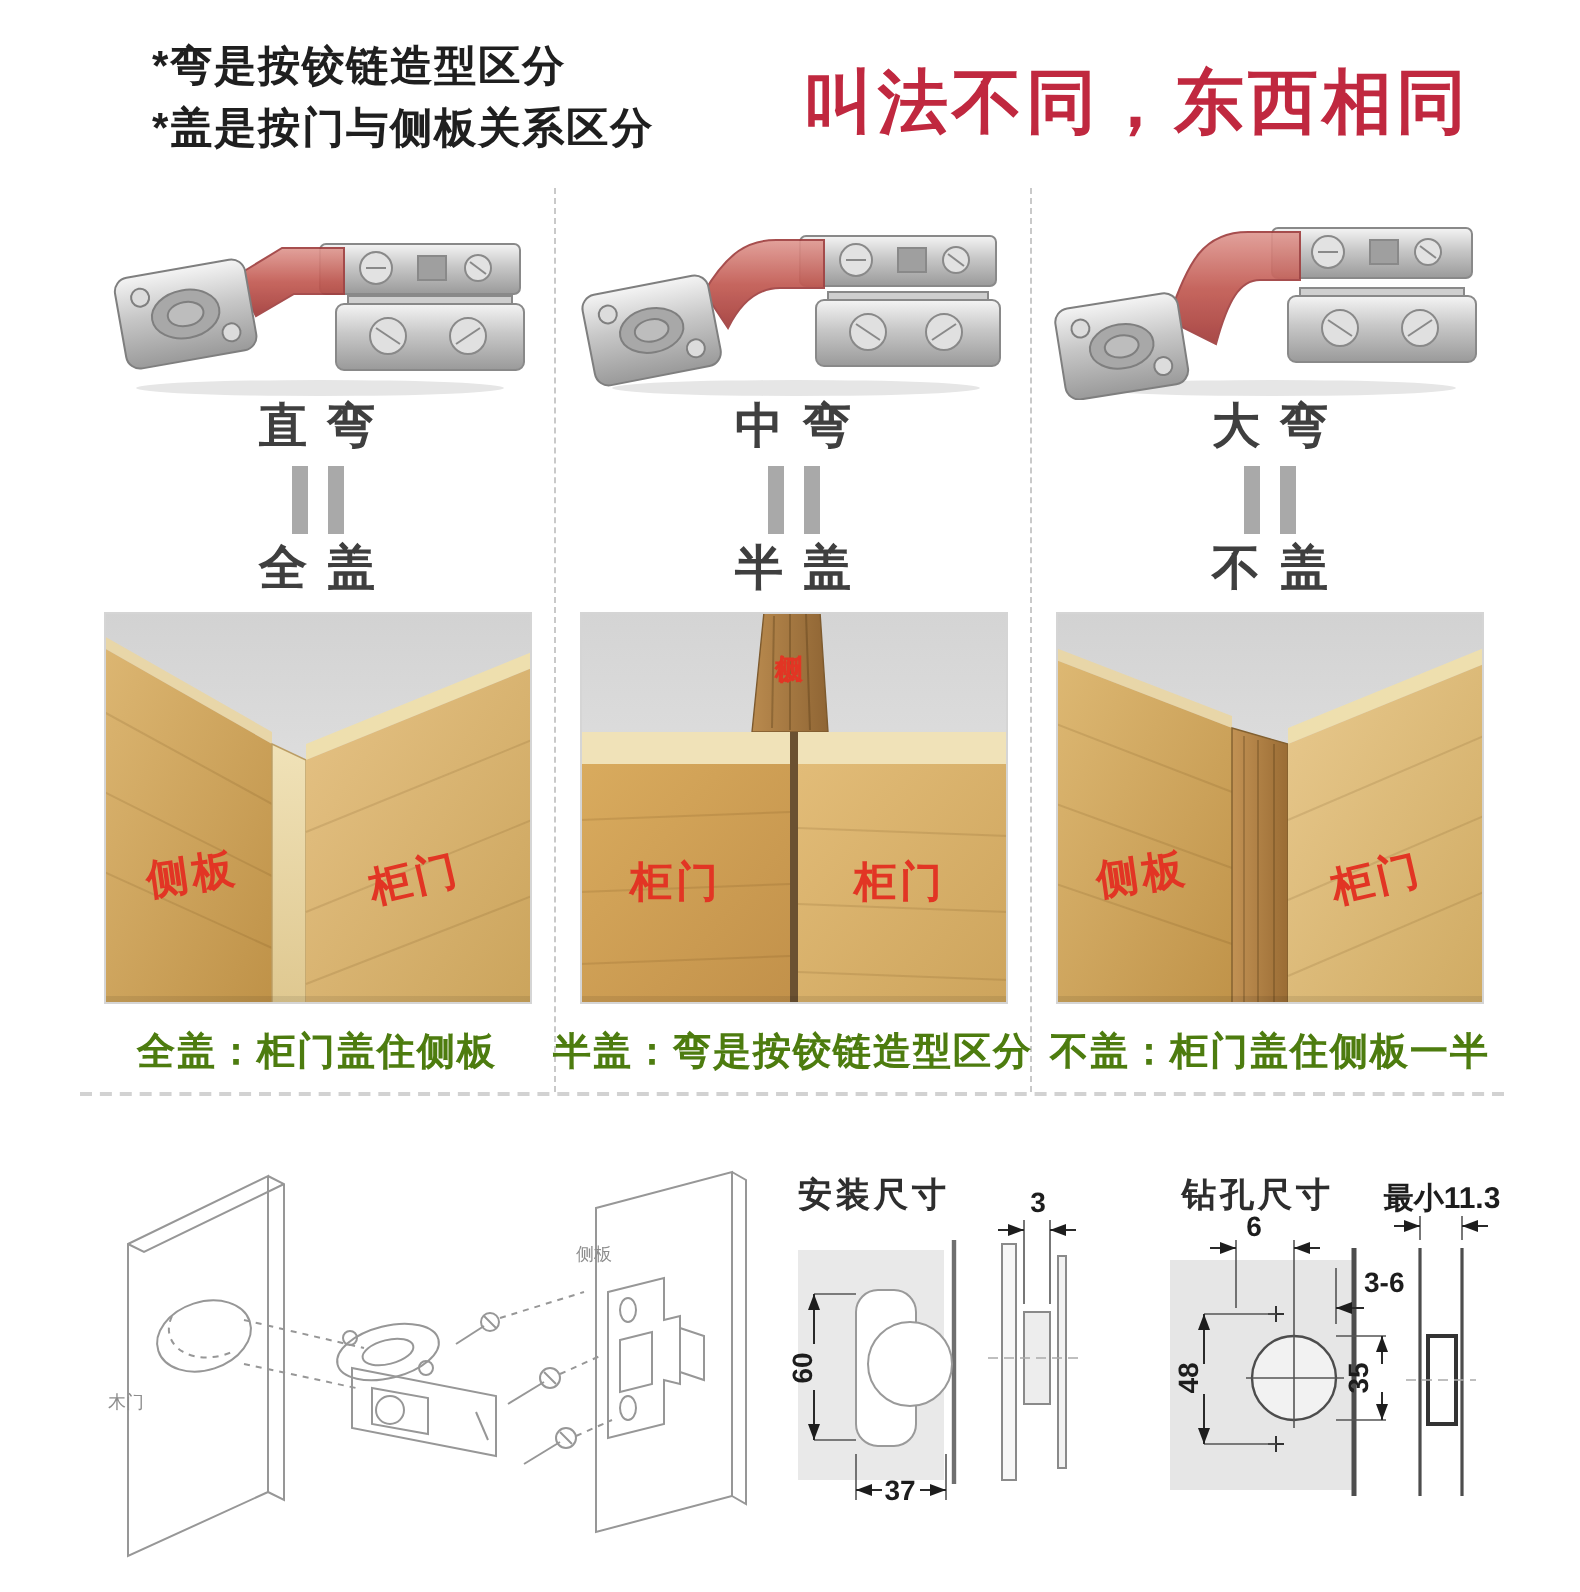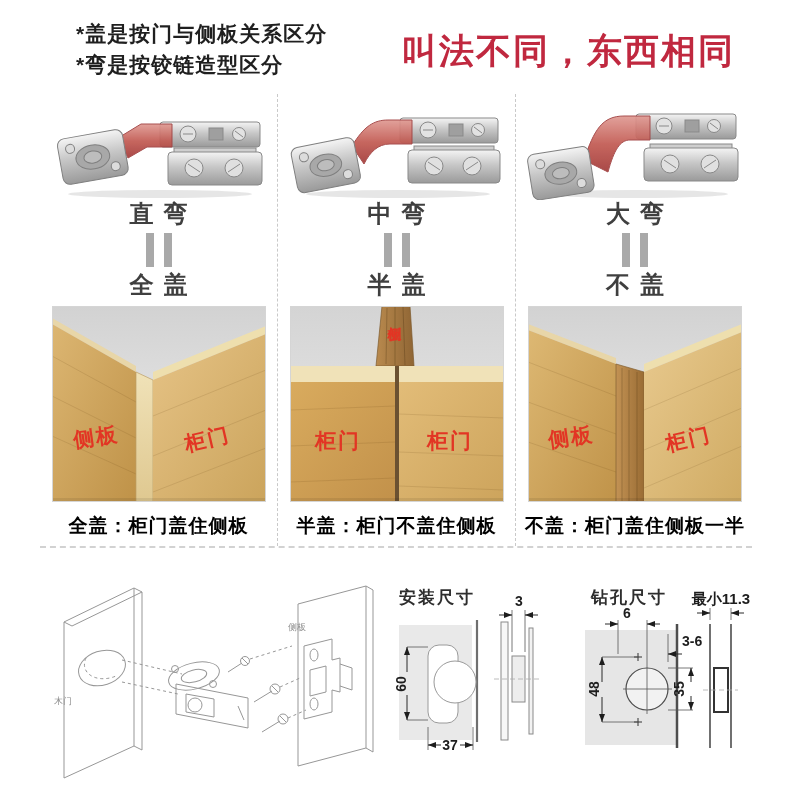--- a/index.html
+++ b/index.html
@@ -13,21 +13,21 @@
   
   .cols{position:absolute;left:40px;top:94px;width:714px;height:452px;display:flex;text-align:right;}
   .col{width:238px;display:flex;flex-direction:column;align-items:center;box-sizing:border-box;}
   .col.sep{border-right:1px dashed #c9c9c9;}
   .hinge{width:222px;height:100px;margin-top:6px;}
   .bend,.cover{font-size:24px;font-weight:bold;color:#3f3f3f;letter-spacing:10px;
                padding-left:10px;line-height:27px;}
   .equals{height:38px;margin:4px 0 2px 0;display:flex;gap:10px;align-items:center;}
   .equals span{width:8px;height:34px;background:#a9a9a9;display:block;}
   .photo{width:214px;height:196px;margin-top:8px;}
-  .caption{font-size:19px;font-weight:bold;color:#000000;margin-top:11px;letter-spacing:1px;white-space:nowrap;}
+  .caption{font-size:19px;font-weight:bold;color:#4d7c0f;margin-top:11px;letter-spacing:1px;white-space:nowrap;}
   
   .divider{position:absolute;left:40px;top:546px;width:712px;height:0;border-top:2px dashed #d2d2d2;}
   
   .diagram{position:absolute;}
   #dg-exploded{left:42px;top:560px;}
   #dg-install{left:393px;top:572px;}
   #dg-drill{left:583px;top:572px;}
   svg text{font-family:"Liberation Sans","DejaVu Sans",sans-serif;}
   .dtitle{font-size:17px;font-weight:bold;fill:#2e2e2e;letter-spacing:2px;}
   .dimnum{font-size:14px;font-weight:bold;fill:#1d1d1d;}
@@ -35,22 +35,22 @@
   .extline{stroke:#555;stroke-width:0.8;fill:none;}
   .sketch{stroke:#979797;stroke-width:1;fill:none;}
   .redlabel{font-size:21px;font-weight:bold;fill:#e23524;letter-spacing:2px;}
 </style>
 </head>
 <body>
 
 <div class="page">
 
   <div class="bullets">
+    <div>*弯是按铰链造型区分</div>
     <div>*盖是按门与侧板关系区分</div>
-    <div>*弯是按铰链造型区分</div>
   </div>
   <div class="slogan">叫法不同，东西相同</div>
 
   <div class="cols">
 
     <div class="col sep">
       <svg class="hinge" viewBox="0 0 222 100">
         <defs>
           <linearGradient id="mg1" x1="0" y1="0" x2="0" y2="1">
             <stop offset="0" stop-color="#f4f4f4"></stop>
@@ -203,21 +203,21 @@
         <rect x="109" y="76" width="105" height="120" fill="url(#wE2)"></rect>
         <rect x="105" y="60" width="4" height="136" fill="#6b5131"></rect>
         <path d="M0,104 L105,100 M0,140 L105,136 M0,176 L105,172" stroke="rgba(80,50,10,0.12)" fill="none"></path>
         <path d="M109,108 L214,112 M109,146 L214,150 M109,180 L214,184" stroke="rgba(80,50,10,0.12)" fill="none"></path>
         <rect x="0" y="192" width="214" height="4" fill="rgba(0,0,0,0.08)"></rect>
         <text x="105" y="10" font-size="14" font-weight="bold" fill="#e23524" text-anchor="middle" style="writing-mode:vertical-rl;text-orientation:upright;">侧板</text>
         <text class="redlabel" x="48" y="142" text-anchor="middle">柜门</text>
         <text class="redlabel" x="160" y="142" text-anchor="middle">柜门</text>
         <rect x="0.5" y="0.5" width="213" height="195" fill="none" stroke="#d5d5d5"></rect>
       </svg>
-      <div class="caption">半盖：柜门不盖住侧板</div>
+      <div class="caption">半盖：弯是按铰链造型区分</div>
     </div>
 
     <div class="col">
       <svg class="hinge" viewBox="0 0 222 100">
         <defs>
           <linearGradient id="mg3" x1="0" y1="0" x2="0" y2="1">
             <stop offset="0" stop-color="#f4f4f4"></stop>
               <stop offset="0.45" stop-color="#c7c7c7"></stop>
               <stop offset="1" stop-color="#9a9a9a"></stop>
           </linearGradient>

